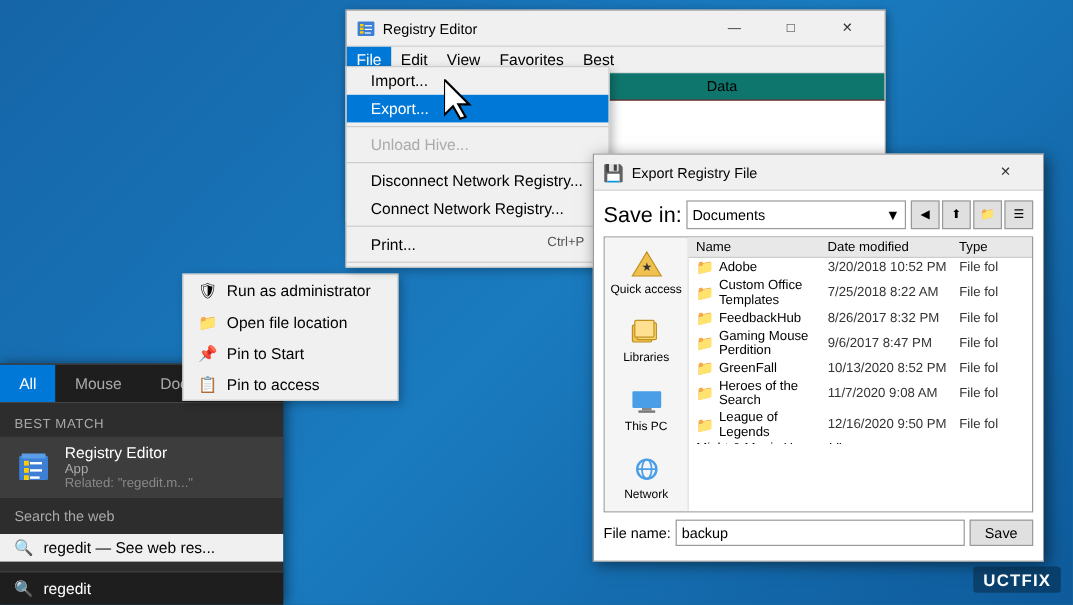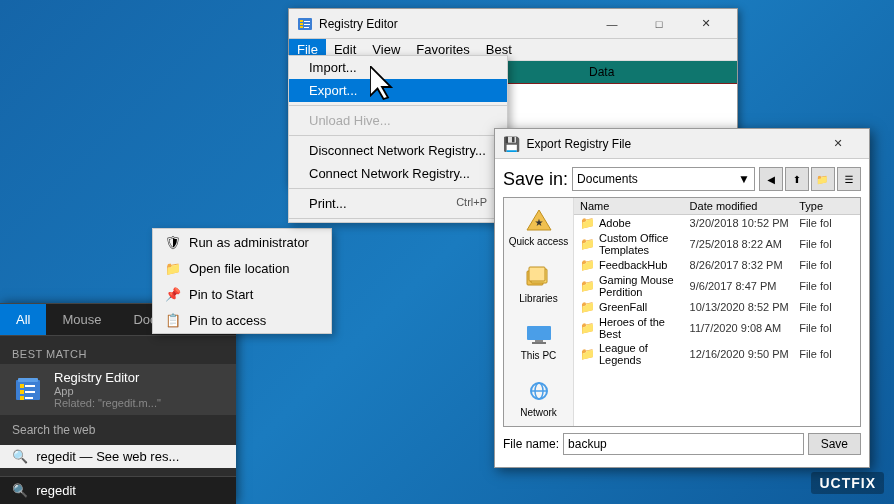--- a/index.html
+++ b/index.html
@@ -729,21 +729,21 @@
       <div class="file-name-cell">
                   <span class="file-folder-icon">📁</span>
                   <span>GreenFall</span>
                 </div>
       <div class="file-date-cell">10/13/2020 8:52 PM</div>
       <div class="file-type-cell">File fol</div>
     </div>
               <div class="file-list-item">
       <div class="file-name-cell">
                   <span class="file-folder-icon">📁</span>
-                  <span>Heroes of the Best</span>
+                  <span>Heroes of the Search</span>
                 </div>
       <div class="file-date-cell">11/7/2020 9:08 AM</div>
       <div class="file-type-cell">File fol</div>
     </div>
               <div class="file-list-item">
       <div class="file-name-cell">
                   <span class="file-folder-icon">📁</span>
                   <span>League of Legends</span>
                 </div>
       <div class="file-date-cell">12/16/2020 9:50 PM</div>

